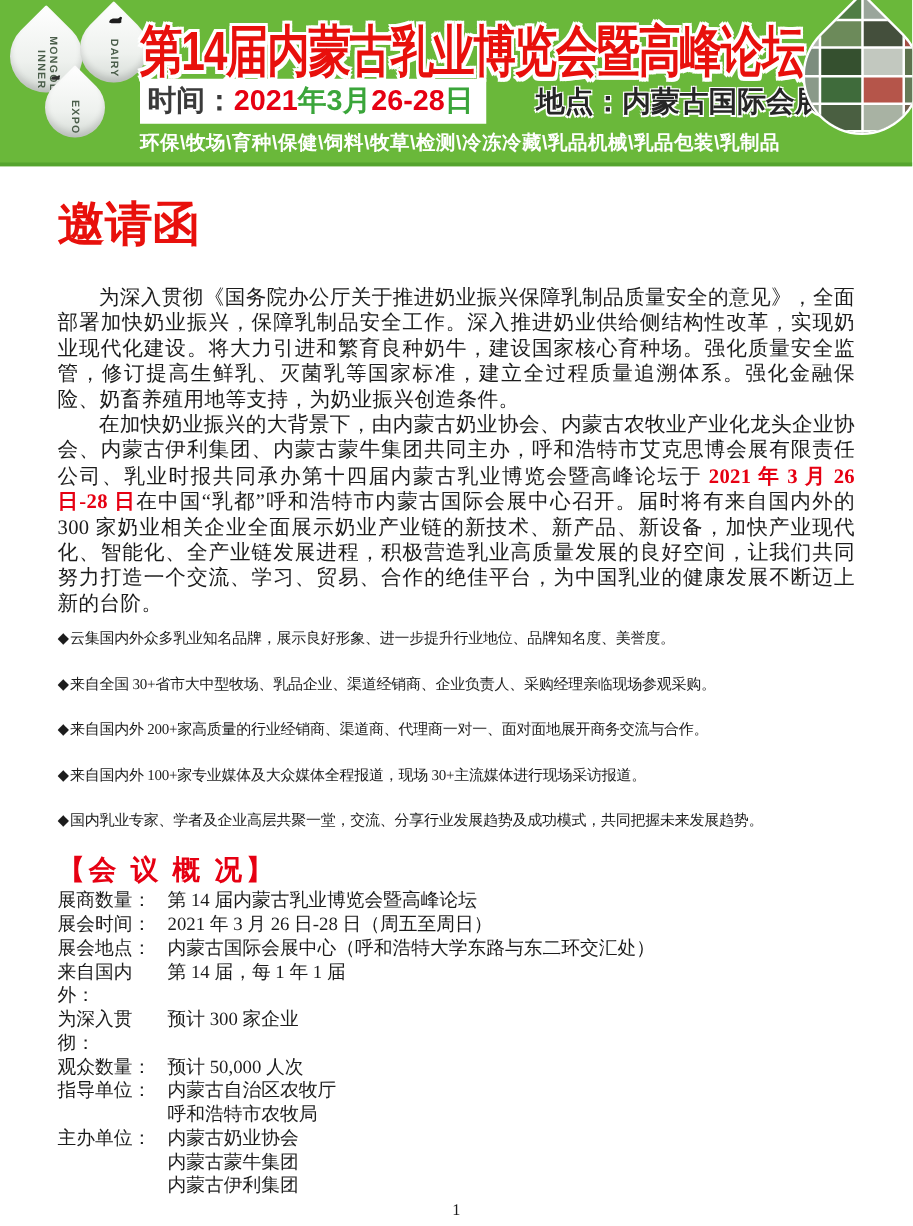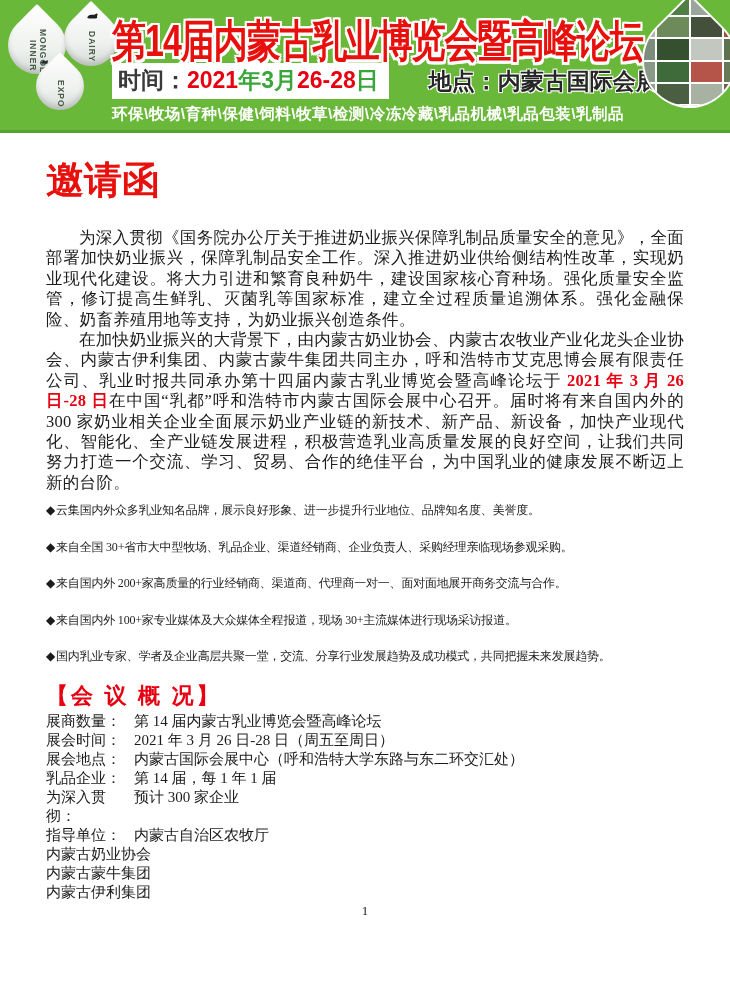--- a/index.html
+++ b/index.html
@@ -171,38 +171,46 @@
             <div>2021 年 3 月 26 日-28 日（周五至周日）</div>
           </div>
         </div>
         <div class="ov-row">
           <span class="ov-label">展会地点：</span>
           <div class="ov-lines">
             <div>内蒙古国际会展中心（呼和浩特大学东路与东二环交汇处）</div>
           </div>
         </div>
         <div class="ov-row">
-          <span class="ov-label">乳品企业：</span>
+          <span class="ov-label">来自国内外：</span>
           <div class="ov-lines">
             <div>第 14 届，每 1 年 1 届</div>
           </div>
         </div>
         <div class="ov-row">
           <span class="ov-label">为深入贯彻：</span>
           <div class="ov-lines">
             <div>预计 300 家企业</div>
           </div>
         </div>
         <div class="ov-row">
+          <span class="ov-label">观众数量：</span>
+          <div class="ov-lines">
+            <div>预计 50,000 人次</div>
+          </div>
+        </div>
+        <div class="ov-row">
           <span class="ov-label">指导单位：</span>
           <div class="ov-lines">
             <div>内蒙古自治区农牧厅</div>
-          </div>
-        </div>
-        <div class="ov-row">
+            <div>呼和浩特市农牧局</div>
+          </div>
+        </div>
+        <div class="ov-row">
+          <span class="ov-label">主办单位：</span>
           <div class="ov-lines">
             <div>内蒙古奶业协会</div>
             <div>内蒙古蒙牛集团</div>
             <div>内蒙古伊利集团</div>
           </div>
         </div>
       </div>
 
     <div class="page-num">1</div>
   </main>

